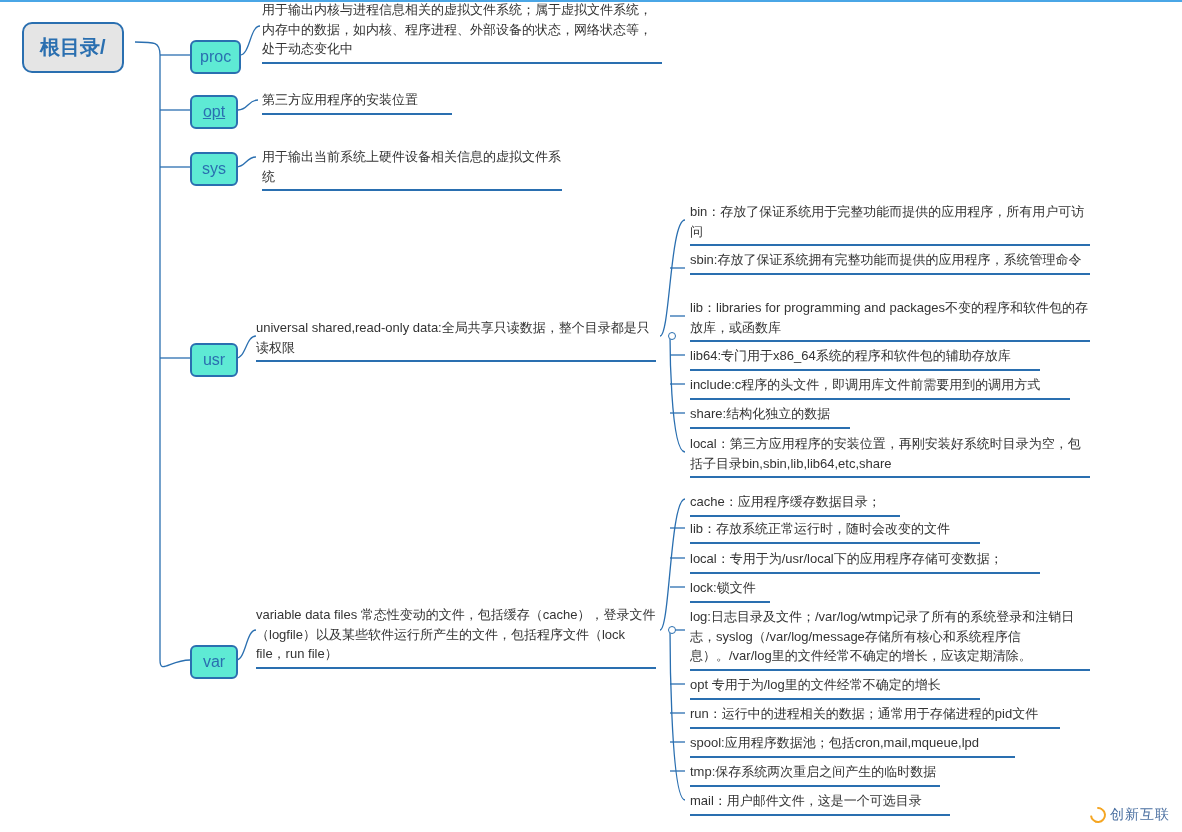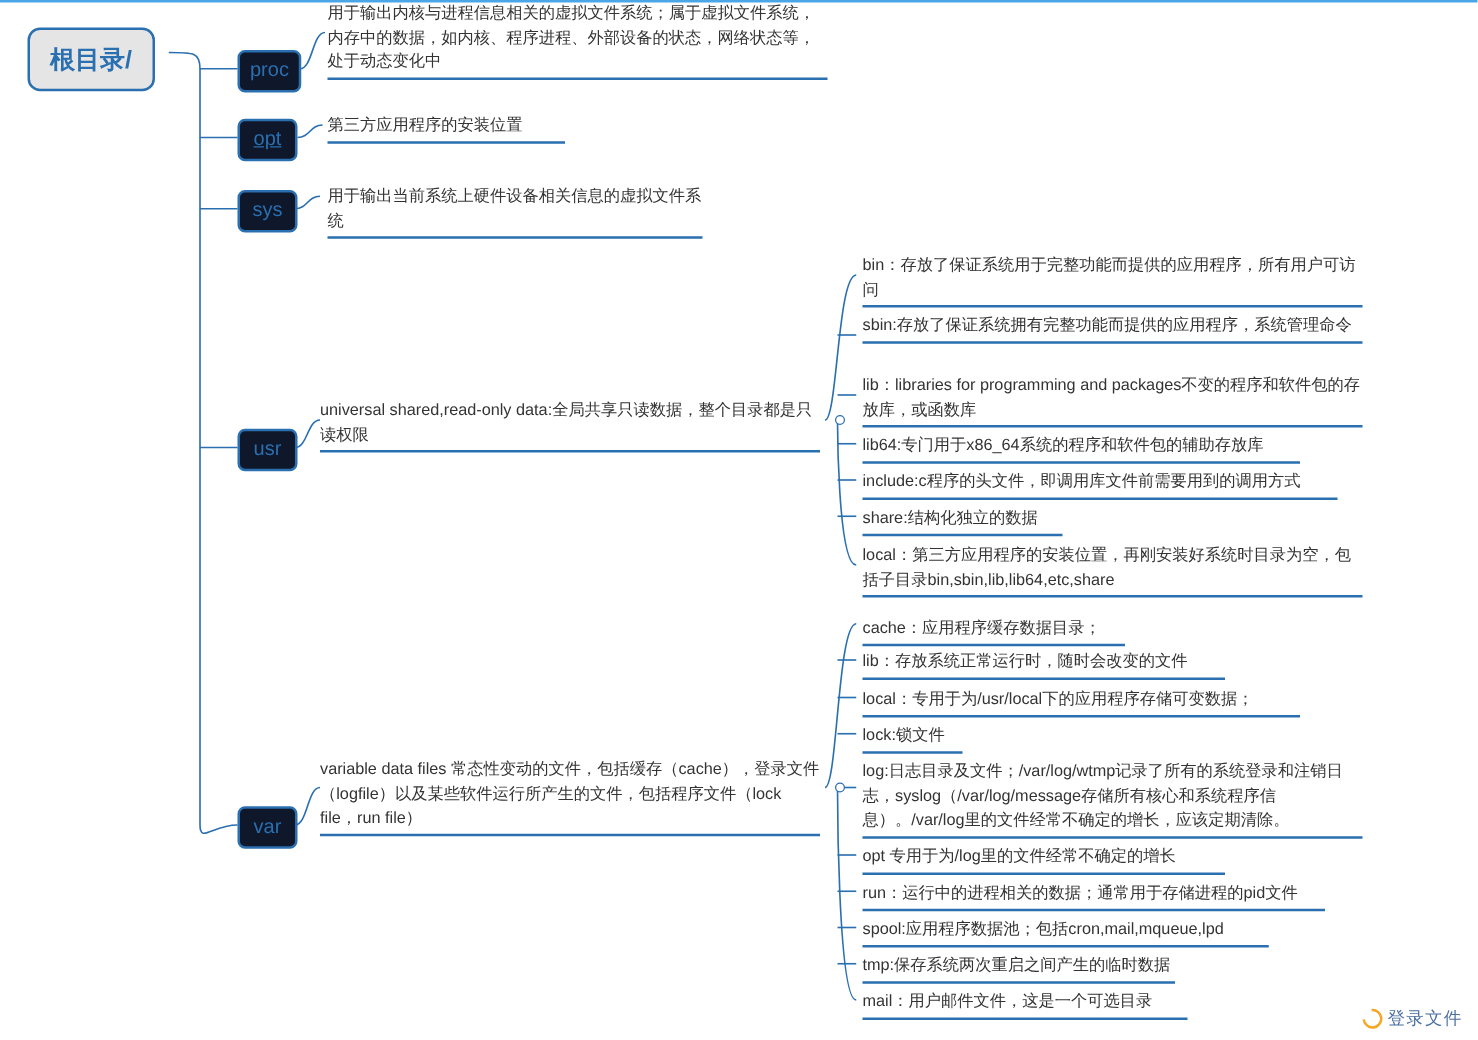--- a/index.html
+++ b/index.html
@@ -36,21 +36,21 @@
     color: #2a6fb0;
     background: #e5e5e5;
     border: 2px solid #2a6fb0;
     border-radius: 10px;
     padding: 10px 16px;
   }
   .dir-node {
     font-size: 16px;
     color: #2a6fb0;
     border: 2px solid #2a6fb0;
-    background: #0f172a;
+    background: #5eead4;
     border-radius: 6px;
     min-width: 48px;
     text-align: center;
     padding: 6px 8px;
   }
   .desc {
     position: absolute;
     color: #333;
     border-bottom: 2px solid #2a6fb0;
     padding-bottom: 3px;
@@ -190,14 +190,14 @@
 <div class="leaf" style="left:690px; top:578px; width:80px;">lock:锁文件</div>
 <div class="leaf" style="left:690px; top:607px; width:400px;">log:日志目录及文件；/var/log/wtmp记录了所有的系统登录和注销日志，syslog（/var/log/message存储所有核心和系统程序信息）。/var/log里的文件经常不确定的增长，应该定期清除。</div>
 <div class="leaf" style="left:690px; top:675px; width:290px;">opt 专用于为/log里的文件经常不确定的增长</div>
 <div class="leaf" style="left:690px; top:704px; width:370px;">run：运行中的进程相关的数据；通常用于存储进程的pid文件</div>
 <div class="leaf" style="left:690px; top:733px; width:325px;">spool:应用程序数据池；包括cron,mail,mqueue,lpd</div>
 <div class="leaf" style="left:690px; top:762px; width:250px;">tmp:保存系统两次重启之间产生的临时数据</div>
 <div class="leaf" style="left:690px; top:791px; width:260px;">mail：用户邮件文件，这是一个可选目录</div>
 
 <div class="watermark">
   <span class="wm-icon"></span>
-  <span>登录文件</span>
+  <span>创新互联</span>
 </div>
 
 </body></html>

